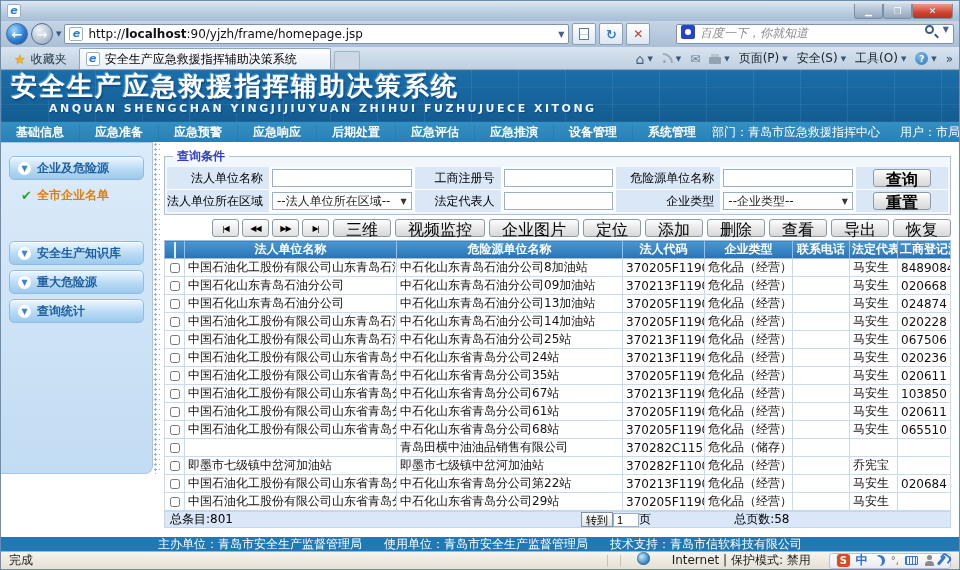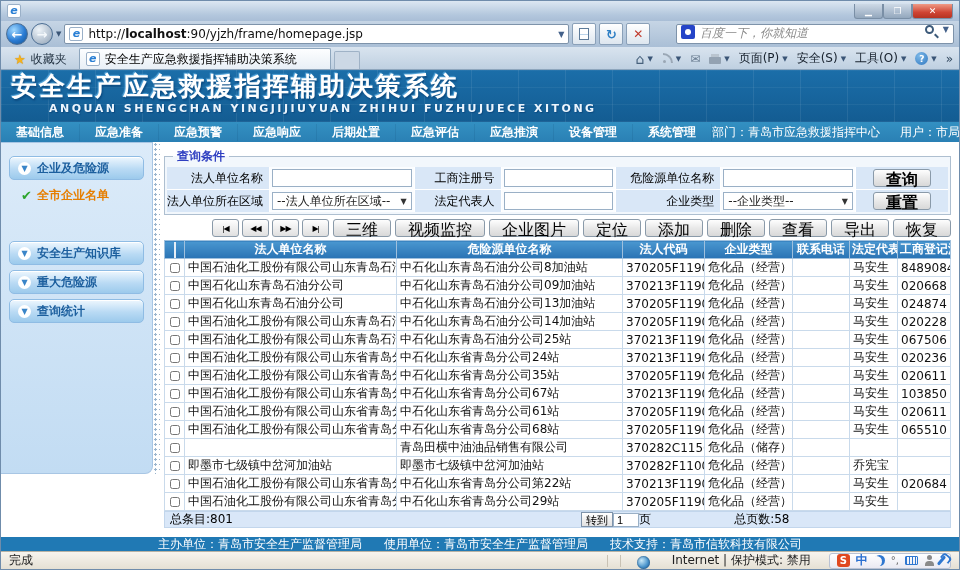--- a/index.html
+++ b/index.html
@@ -111,21 +111,21 @@
   .gotobtn { height:15px; font-size:11px; padding:0 4px; border:1px solid #7e93aa; background:linear-gradient(#fff,#e2e2e2); cursor:pointer; }
   .pginput { width:26px; height:14px; border:1px solid #9ab0c6; font-size:11px; padding:0 3px; }
   .tpages { position:absolute; left:72.5%; }
 
   .sitefooter { position:absolute; left:0; right:0; top:536px; height:16px; background:var(--footer-blue,#2079b4); color:#ffffff; display:flex; align-items:flex-end; justify-content:center; gap:22px; }
   .sitefooter span { white-space:nowrap; }
 
   .statusbar { position:absolute; left:0; right:0; bottom:0; height:18px; background:linear-gradient(#f7f4ee,#e5e0d4); border-top:1px solid #b8b2a4; display:flex; align-items:center; color:#222; padding:0 8px; }
   .stleft { flex:1; }
   .stsep { width:1px; height:12px; background:#c9c2b4; margin:0 6px; }
-  .zone { display:flex; align-items:flex-end; gap:22px; padding:0 10px; }
+  .zone { display:flex; align-items:flex-start; gap:22px; padding:0 10px; }
   .globe { width:13px; height:13px; border-radius:50%; background:radial-gradient(circle at 35% 35%, #c8e8f8, #4a94cc 55%, #1f5f9e); box-shadow:inset 0 0 2px #0d3d6c; }
   .imes { display:flex; align-items:center; gap:6px; background:linear-gradient(#ffffff,#e9e9f2); border:1px solid #b9c2d4; border-radius:3px; padding:0 7px; height:16px; margin-left:8px; }
   .ime-s { width:13px; height:13px; background:#e0481f; border-radius:3px; color:#fff; font-weight:bold; font-size:10px; line-height:13px; text-align:center; }
   .ime-zh { color:#2a6fd0; font-weight:bold; font-size:12px; }
   .ime-moon { width:11px; height:11px; border-radius:50%; box-shadow:inset -3px 1px 0 0 #2f77d0; }
   .ime-punct { color:#666; font-size:10px; }
   .ime-kb { width:13px; height:9px; border:1px solid #2f77d0; border-radius:1px; background:repeating-linear-gradient(90deg,#2f77d0 0 1px, transparent 1px 3px); }
   .ime-person { position:relative; width:10px; height:11px; }
   .ime-person::before { content:""; position:absolute; left:3px; top:0; width:5px; height:5px; border-radius:50%; background:#8a8a8a; }
   .ime-person::after { content:""; position:absolute; left:1px; bottom:0; width:9px; height:5px; border-radius:4px 4px 0 0; background:#8a8a8a; }

